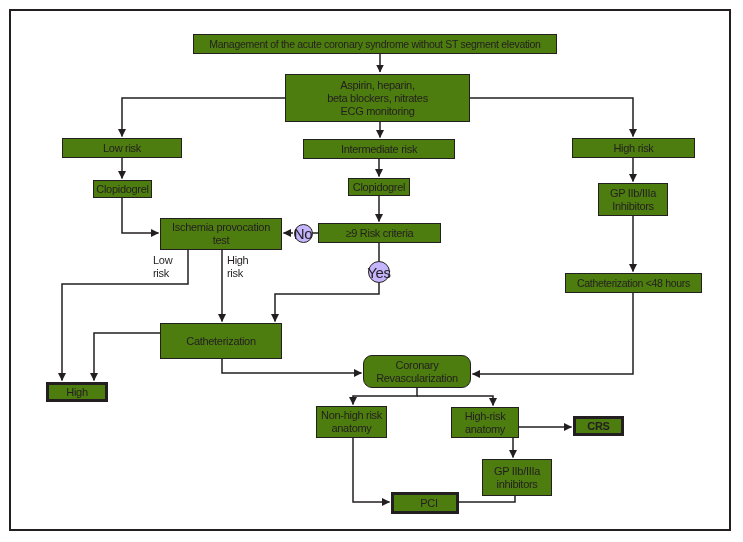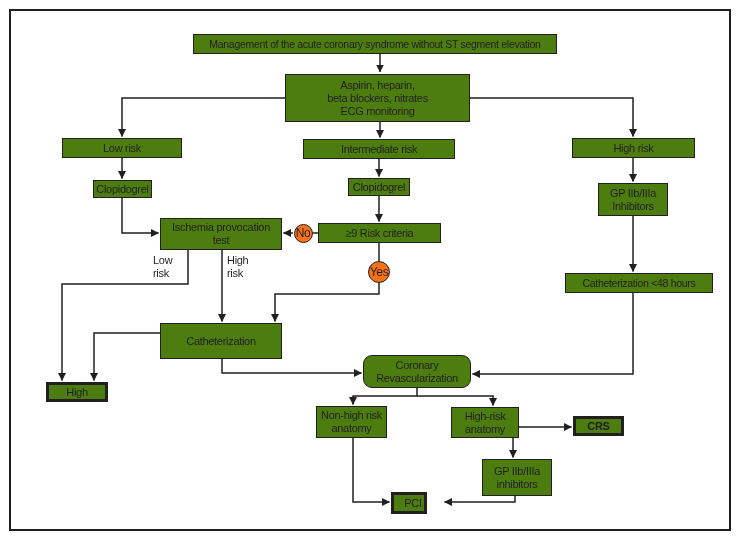--- a/index.html
+++ b/index.html
@@ -8,22 +8,22 @@
   .stage{position:absolute;left:0;top:0;width:743px;height:542px;}
   .frame{position:absolute;left:9px;top:9px;width:722px;height:522px;
          border:2.5px solid #231f20;box-sizing:border-box;}
   .box{position:absolute;box-sizing:border-box;border:1.5px solid #231f20;
        background:#4d7c0f;display:flex;align-items:center;justify-content:center;
        text-align:center;font-size:11px;line-height:13px;letter-spacing:-0.3px;
        white-space:pre-line;z-index:2;}
   .box.bold{border-width:3px;}
   .box.small-text{font-size:10.5px;}
   .circle{position:absolute;box-sizing:border-box;border:1.5px solid #231f20;
-          border-radius:50%;background:#f97316;display:flex;align-items:center;
-          justify-content:center;font-size:12px;letter-spacing:-0.3px;z-index:3;}
+          border-radius:50%;background:#c4b5fd;display:flex;align-items:center;
+          justify-content:center;font-size:15px;letter-spacing:-0.3px;z-index:3;}
   .lbl{position:absolute;font-size:11px;line-height:13px;letter-spacing:-0.3px;
        white-space:pre-line;z-index:2;}
   svg.wires{position:absolute;left:0;top:0;z-index:1;}
 </style>
 </head>
 <body>
 
 <div class="stage">
 
   <div class="frame"></div>
@@ -90,35 +90,35 @@
   <div class="circle" style="left:293.5px;top:223.5px;width:19px;height:19px;">No</div>
 
   <div class="circle" style="left:368px;top:261px;width:22px;height:22px;">Yes</div>
 
   <div class="lbl" style="left:153px;top:254px;">Low
 risk</div>
 
   <div class="lbl" style="left:227px;top:254px;">High
 risk</div>
 
-  <div class="box small-text" style="left:565px;top:273px;width:148px;height:20px;">Catheterization &lt;48 hours</div>
+  <div class="box small-text" style="left:565px;top:273px;width:137px;height:20px;">Catheterization &lt;48 hours</div>
 
   <div class="box" style="left:160px;top:323px;width:122px;height:36px;">Catheterization</div>
 
   <div class="box bold" style="left:46px;top:382px;width:62px;height:20px;">High</div>
 
   <div class="box" style="left:363px;top:355px;width:108px;height:33px;border-radius:9px;">Coronary
 Revascularization</div>
 
   <div class="box" style="left:316px;top:406px;width:71px;height:32px;">Non-high risk
 anatomy</div>
 
   <div class="box" style="left:451px;top:407px;width:68px;height:31px;">High-risk
 anatomy</div>
 
   <div class="box bold" style="left:573px;top:416px;width:51px;height:20px;font-weight:bold;">CRS</div>
 
   <div class="box" style="left:482px;top:459px;width:70px;height:37px;">GP IIb/IIIa
 inhibitors</div>
 
-  <div class="box bold" style="left:391px;top:492px;width:36px;height:22px;padding-left:8px;">PCI</div>
+  <div class="box bold" style="left:391px;top:492px;width:68px;height:22px;padding-left:8px;">PCI</div>
 
 </div>
 
 </body></html>

